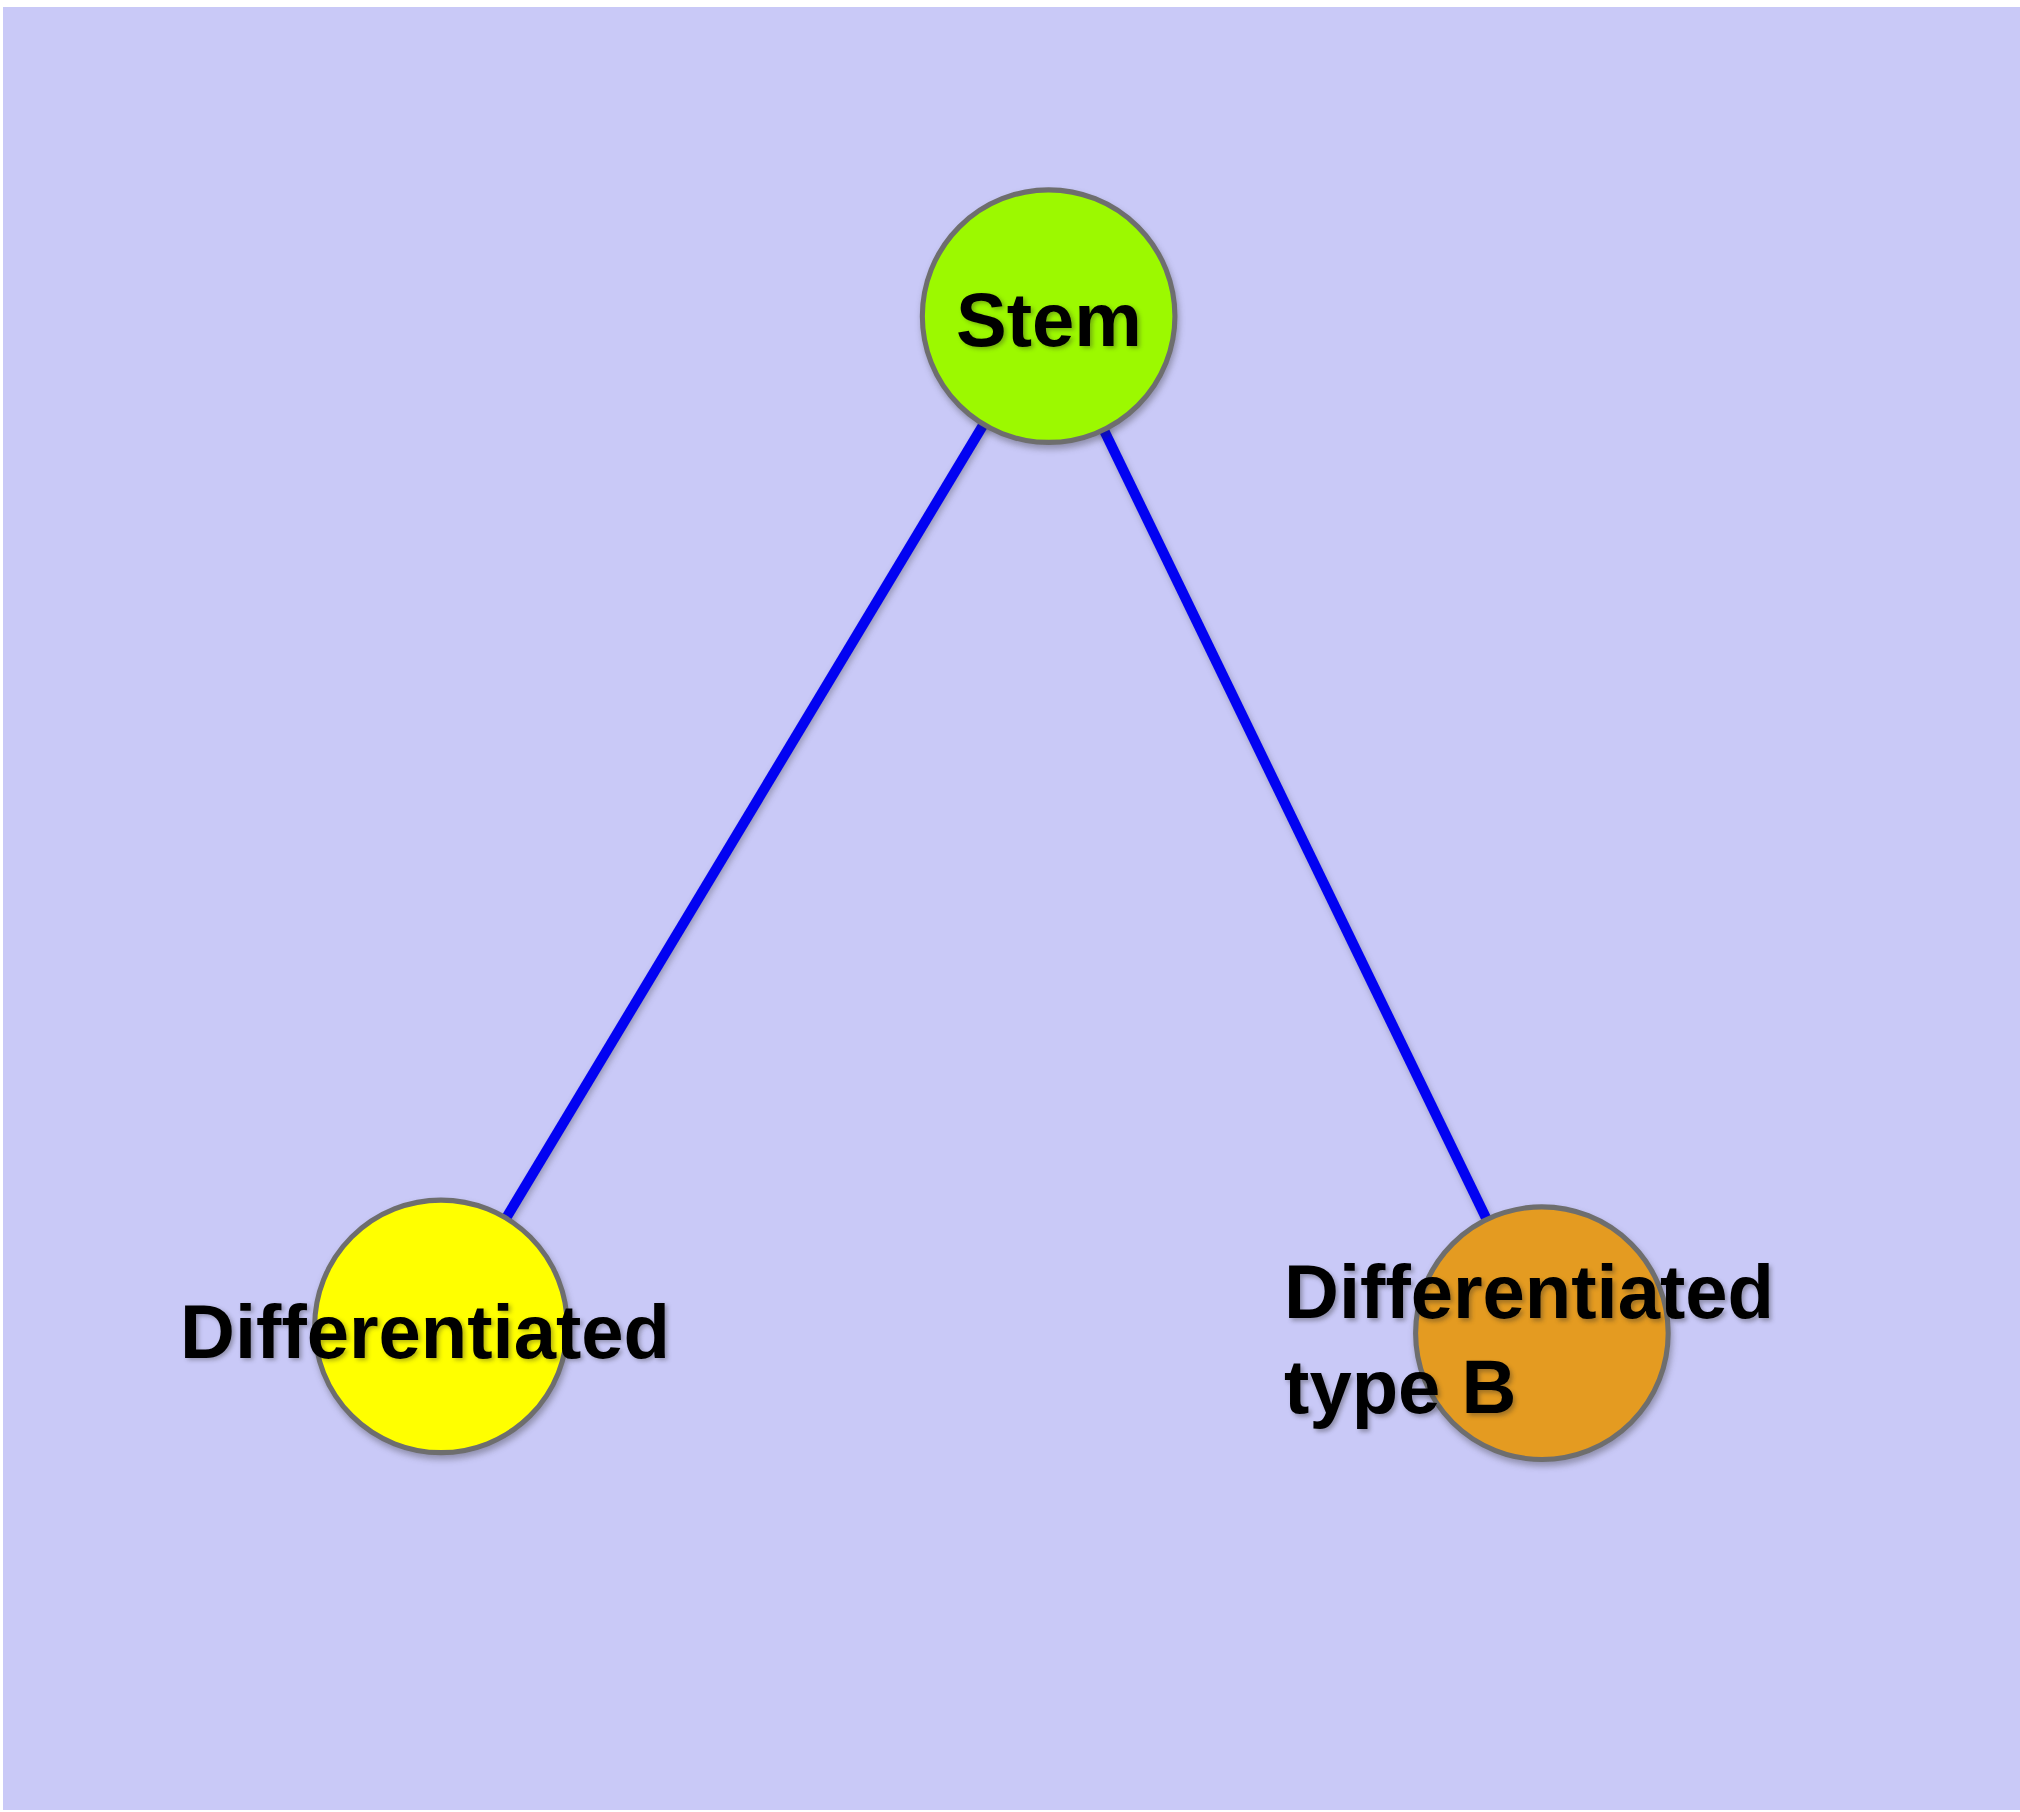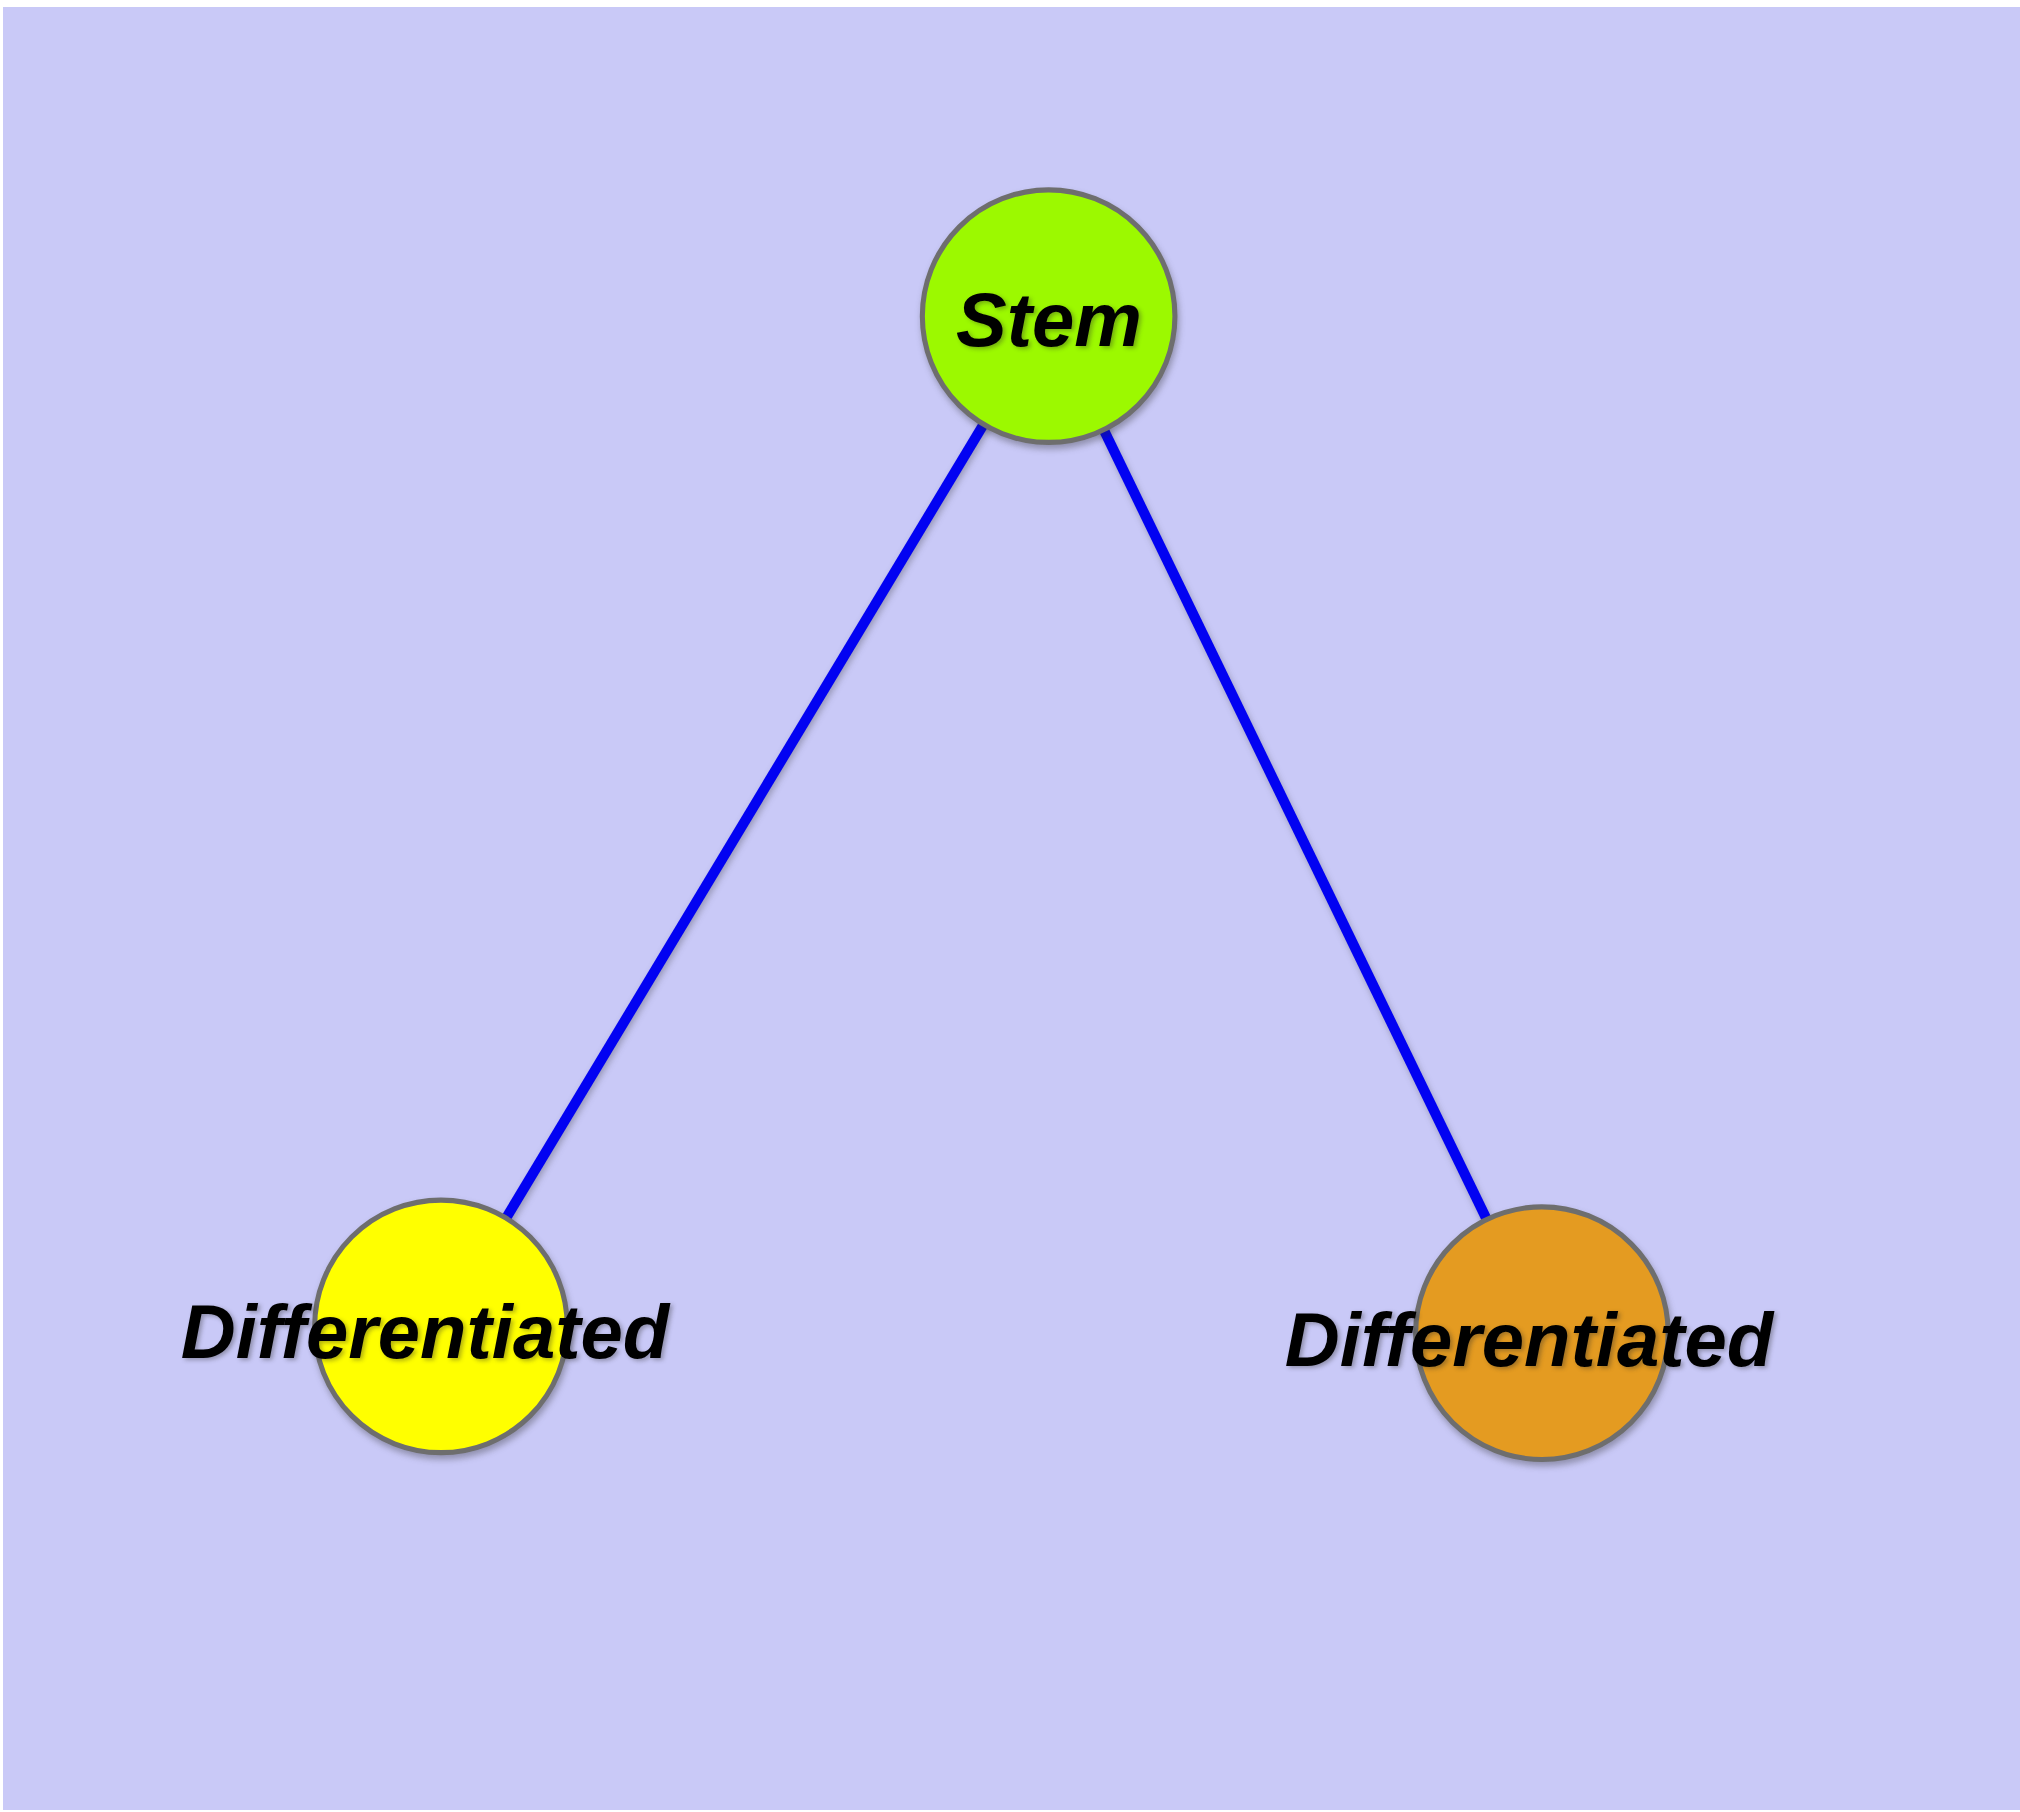--- a/index.html
+++ b/index.html
@@ -39,21 +39,20 @@
   .node-label {
     position: absolute;
     transform: translate(-50%, -50%);
     color: var(--label, #000000);
     font-weight: bold;
     font-size: 76px;
     line-height: 95px;
     text-align: left;
     white-space: nowrap;
     text-shadow: 2.5px 2.5px 4.2px rgba(40,40,40,0.35);
-    font-style: italic;
   }
 </style>
 </head>
 <body>
 
 <div class="page">
 
   <div class="plot-bg"></div>
 
   <svg class="graph" width="2021" height="1812" viewBox="0 0 2384 2138">
@@ -69,16 +68,17 @@
   <div class="node-label" style="left:1049px; top:319px;">
     <div>Stem</div>
   </div>
 
   <div class="node-label" style="left:425px; top:1331px;">
     <div>Differentiated</div>
   </div>
 
   <div class="node-label" style="left:1529px; top:1339px;">
     <div>Differentiated</div>
+    <div>type B</div>
   </div>
 
 </div>
 
 
 </body></html>

